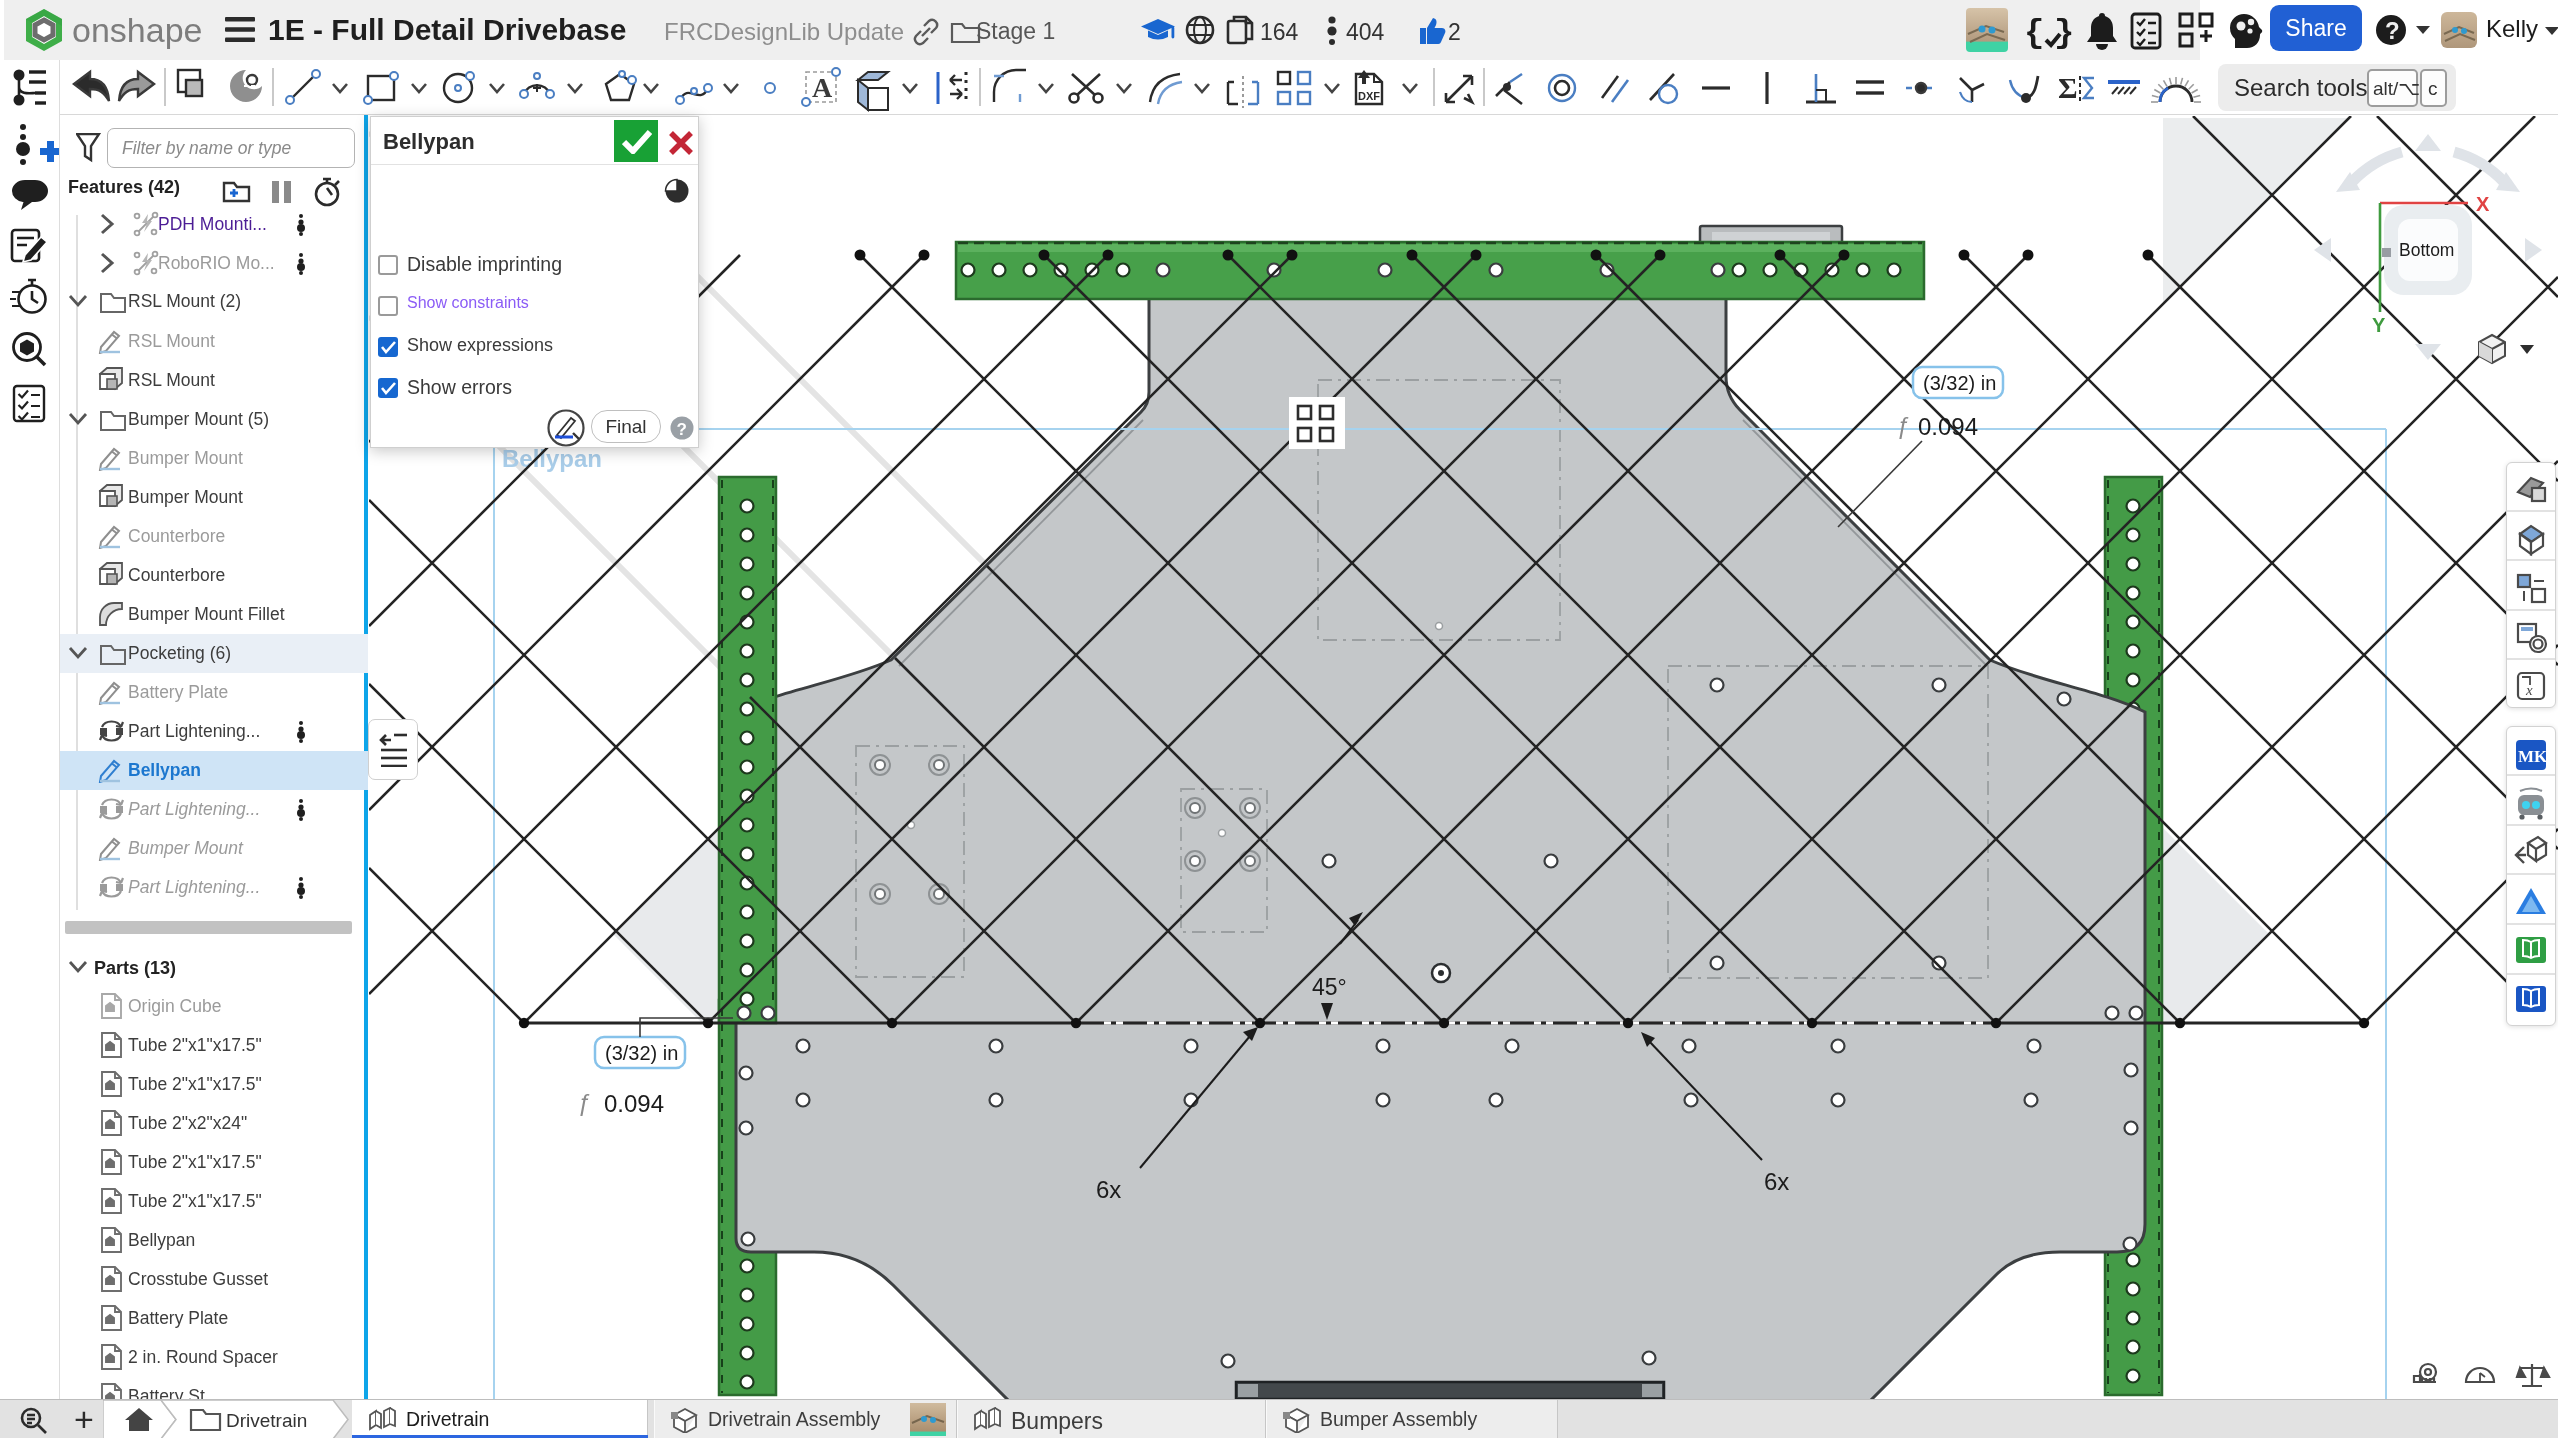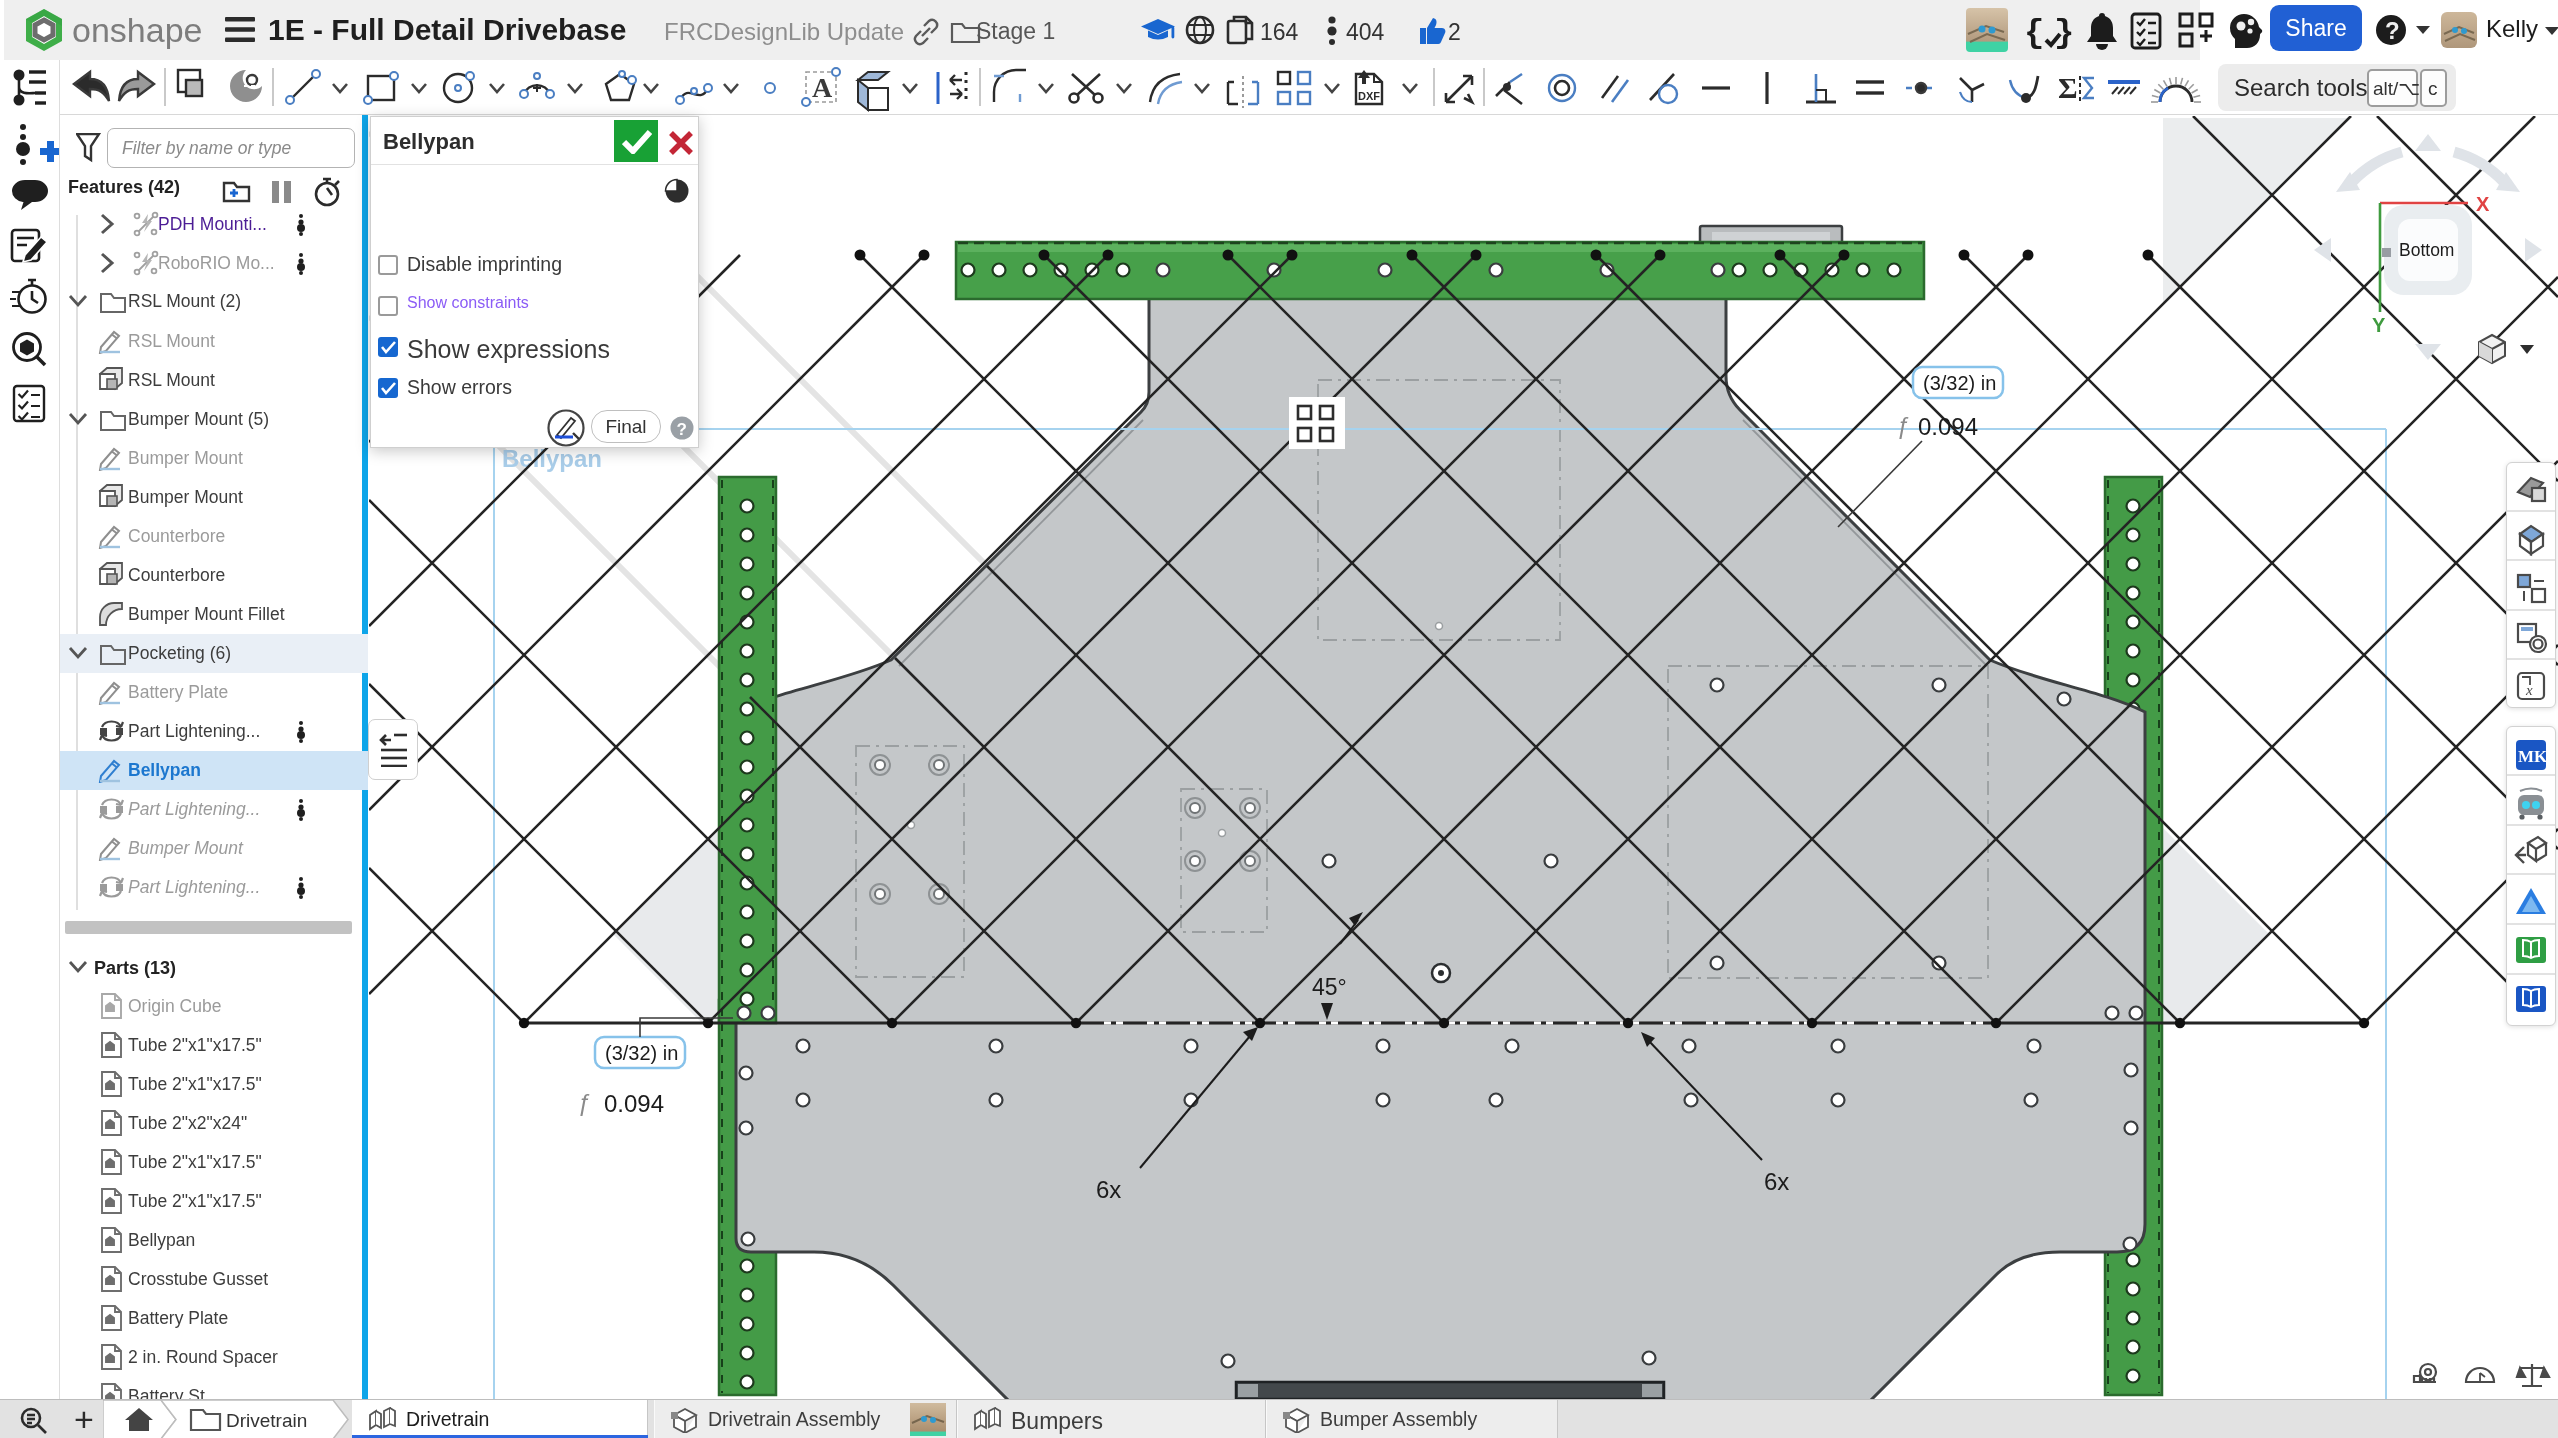--- a/index.html
+++ b/index.html
@@ -1,20 +1,20 @@
 <!DOCTYPE html>
 <html><head><meta charset="utf-8"><style>
 html,body{margin:0;padding:0;width:2558px;height:1438px;overflow:hidden;
 font-family:"Liberation Sans",sans-serif;background:#fff;-webkit-font-smoothing:antialiased}
 *{box-sizing:border-box}
 .abs{position:absolute}
 #topbar{position:absolute;left:4px;top:0;width:2196px;height:60px;background:#efefef}
 #toolbar{position:absolute;left:0;top:60px;width:2558px;height:55px;background:#fff;border-bottom:1px solid #d8d8d8}
 #lstrip{position:absolute;left:0;top:60px;width:60px;height:1339px;background:#fff;border-right:1px solid #ddd}
-#fpanel{position:absolute;left:60px;top:115px;width:308px;height:1284px;background:#fff;border-right:6px solid #0ea5e9}
+#fpanel{position:absolute;left:60px;top:115px;width:308px;height:1284px;background:#fff;border-right:4px solid #0ea5e9}
 #tabbar{position:absolute;left:0;top:1399px;width:2558px;height:39px;background:#e2e2e2;border-top:1px solid #bdbdbd}
 .row{position:absolute;left:0;width:308px;height:39px;font-size:17.5px;color:#3d3d3d;white-space:nowrap}
 .row .t{position:absolute;top:9px}
 .hdr{font-size:18px;font-weight:bold;color:#222}
 </style></head><body>
 <div id="topbar">
 <svg class="abs" style="left:18px;top:8px" width="185" height="44" viewBox="0 0 185 44">
 <g transform="translate(2,0)">
         <polygon points="20,1 38,11 38,33 20,43 2,33 2,11" fill="#3fae49"></polygon>
 <polygon points="20,8 32,15 32,29 20,36 8,29 8,15" fill="#fff"></polygon>
@@ -984,21 +984,21 @@
       <path d="M13 13 L13 1.5 A11.5 11.5 0 0 0 1.5 13 Z" fill="#fff" stroke="#2d2d2d" stroke-width="1.5"></path>
     </svg>
 <div class="abs" style="left:7px;top:138px;width:20px;height:20px;background:#fff;border:2px solid #9a9a9a;border-radius:3px"></div>
 <div class="abs" style="left:36px;top:136px;font-size:19.5px;color:#3a3a3a">Disable imprinting</div>
 <div class="abs" style="left:7px;top:179px;width:20px;height:20px;background:#fff;border:2px solid #9a9a9a;border-radius:3px"></div>
 <div class="abs" style="left:36px;top:177px;font-size:16px;color:#8b5cf6">Show constraints</div>
 <div class="abs" style="left:7px;top:220px;width:20px;height:20px;background:#1667d0;border-radius:3px"></div>
 <svg class="abs" style="left:10px;top:224px" width="15" height="13">
       <path d="M1 6 l4 5 L14 1" fill="none" stroke="#fff" stroke-width="2.6"></path>
     </svg>
-<div class="abs" style="left:36px;top:218px;font-size:25px;color:#3a3a3a">Show expressions</div>
+<div class="abs" style="left:36px;top:218px;font-size:18px;color:#3a3a3a">Show expressions</div>
 <div class="abs" style="left:7px;top:261px;width:20px;height:20px;background:#1667d0;border-radius:3px"></div>
 <svg class="abs" style="left:10px;top:265px" width="15" height="13">
       <path d="M1 6 l4 5 L14 1" fill="none" stroke="#fff" stroke-width="2.6"></path>
     </svg>
 <div class="abs" style="left:36px;top:259px;font-size:19.5px;color:#3a3a3a">Show errors</div>
 <svg class="abs" style="left:176px;top:292px" width="40" height="40">
       <circle cx="19" cy="19" r="17.5" fill="none" stroke="#444" stroke-width="2.2"></circle>
       <path d="M10 26 L24 9 l4 3 -14 17z" fill="none" stroke="#333" stroke-width="1.8"></path>
       <path d="M8 28 h18" stroke="#1d4ed8" stroke-width="3"></path>
       <path d="M26 24 l6 6" stroke="#333" stroke-width="2.4"></path>

